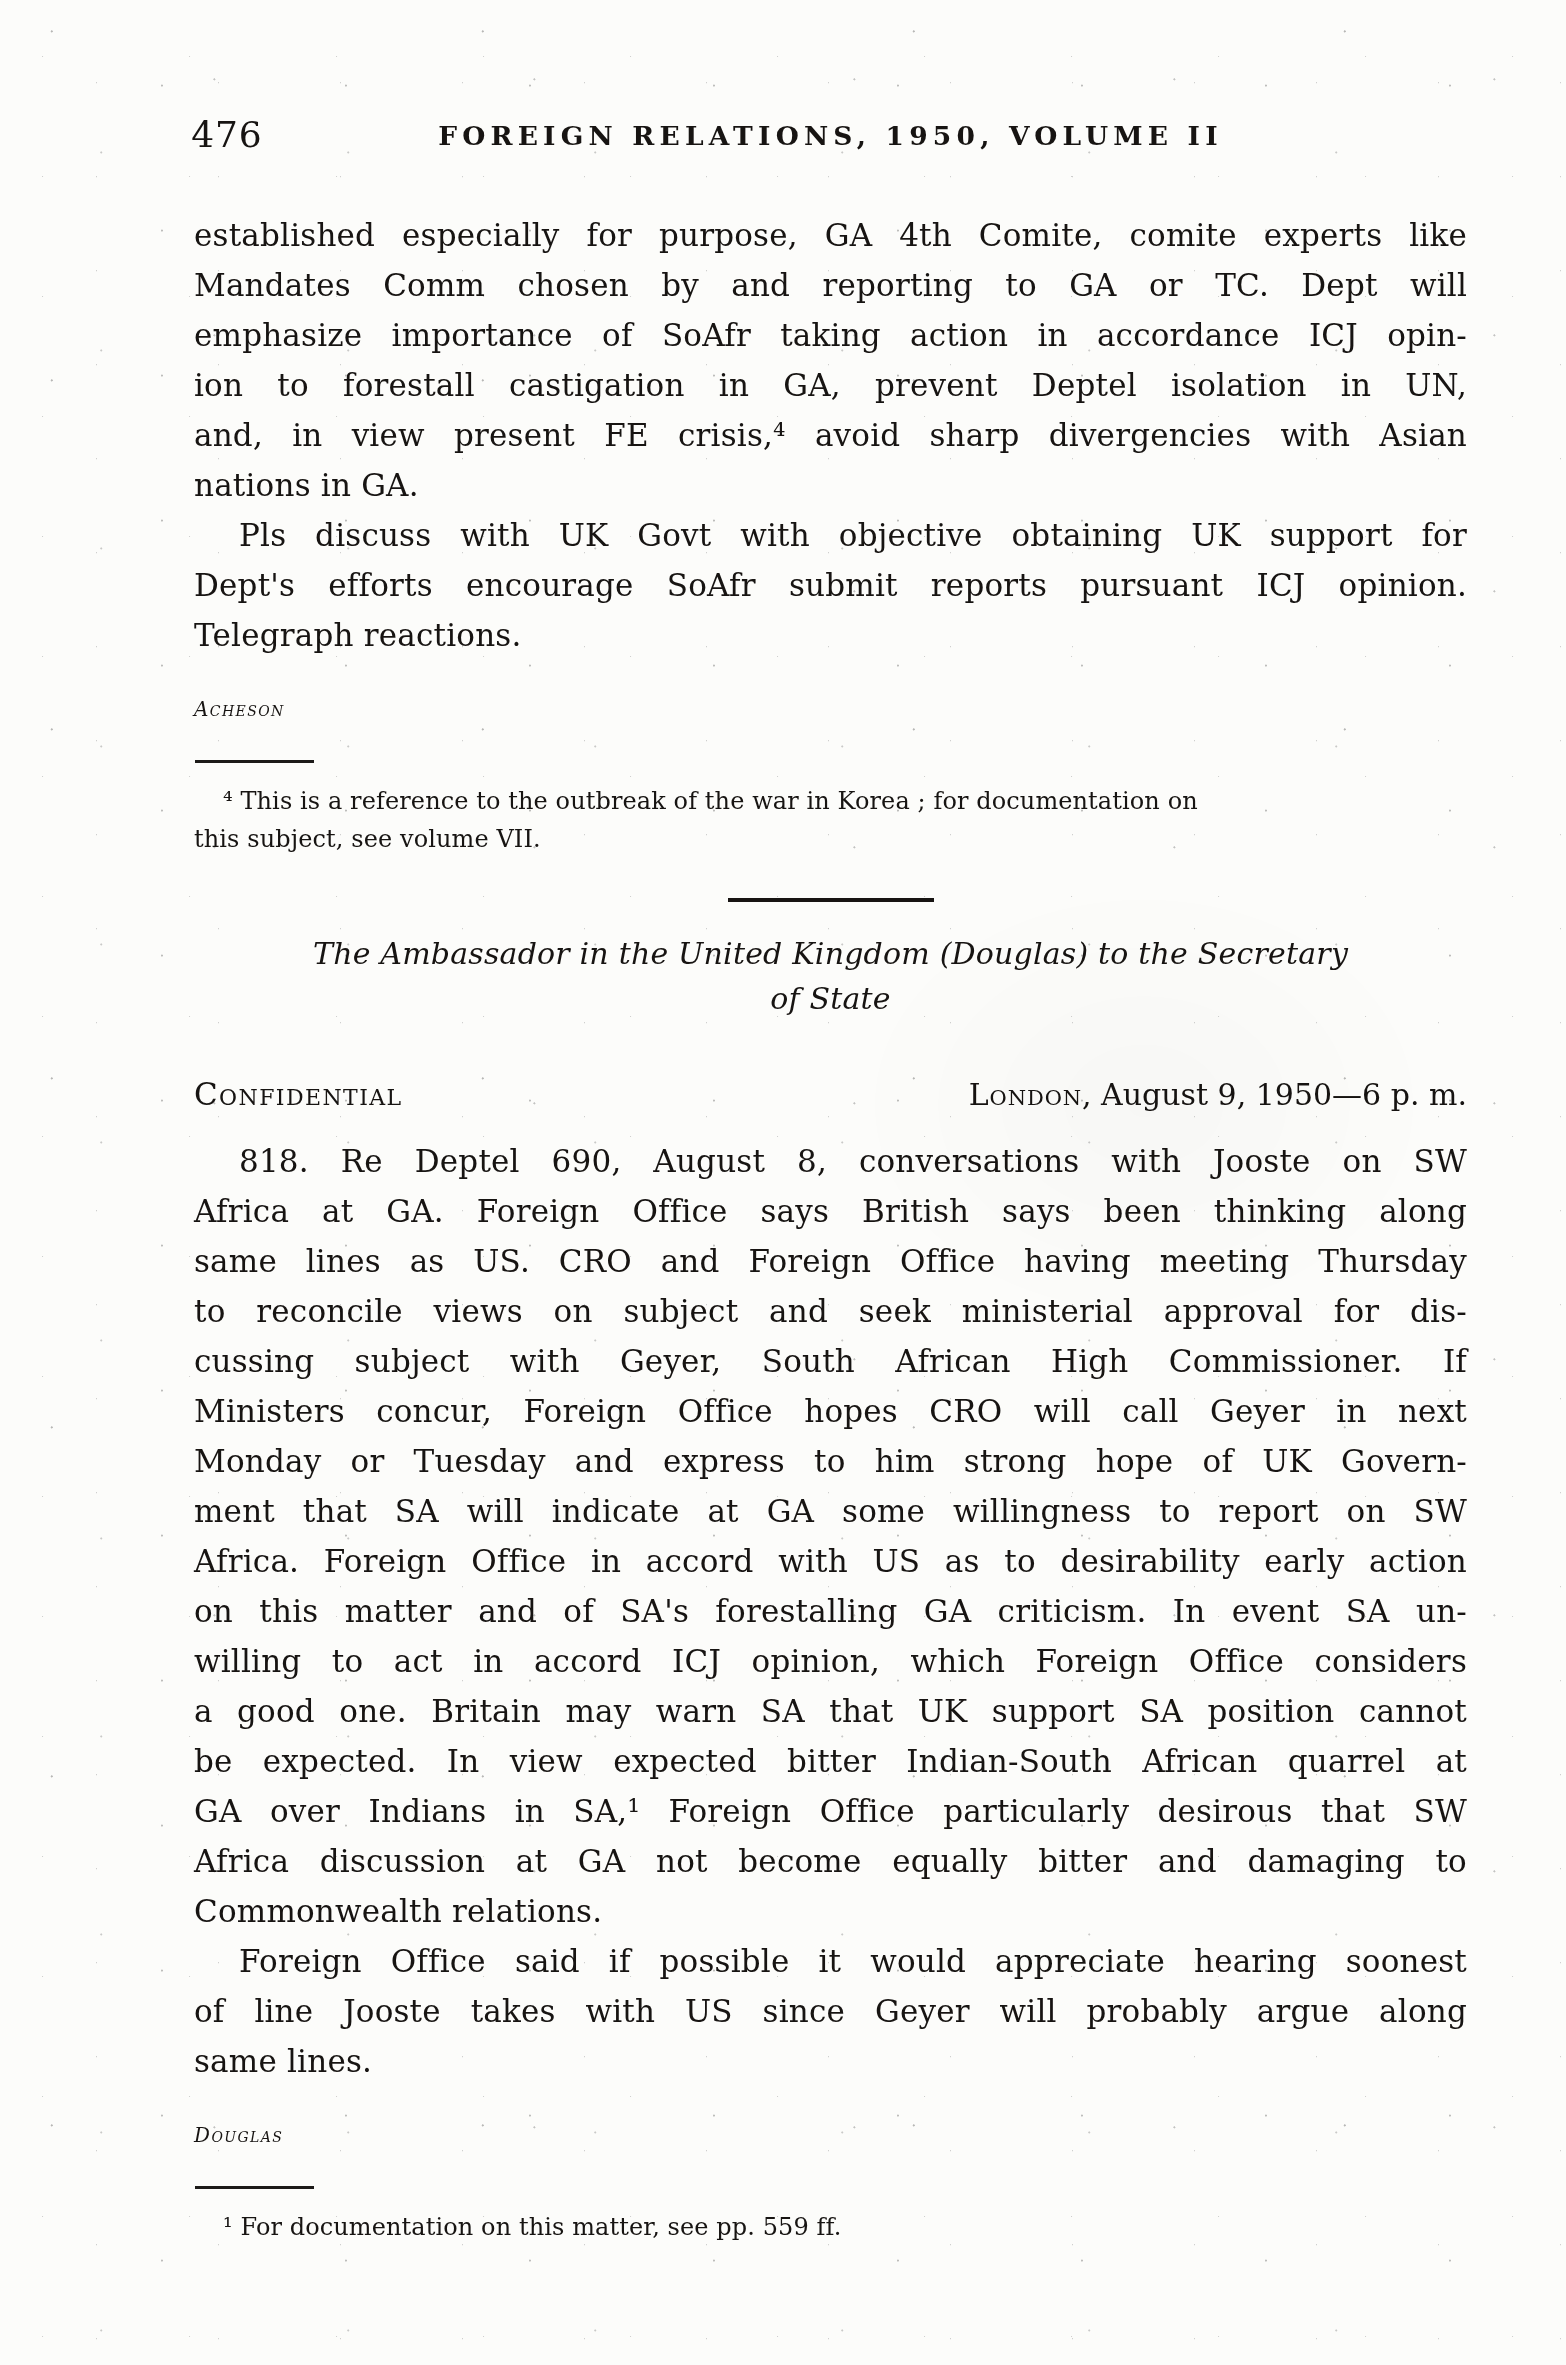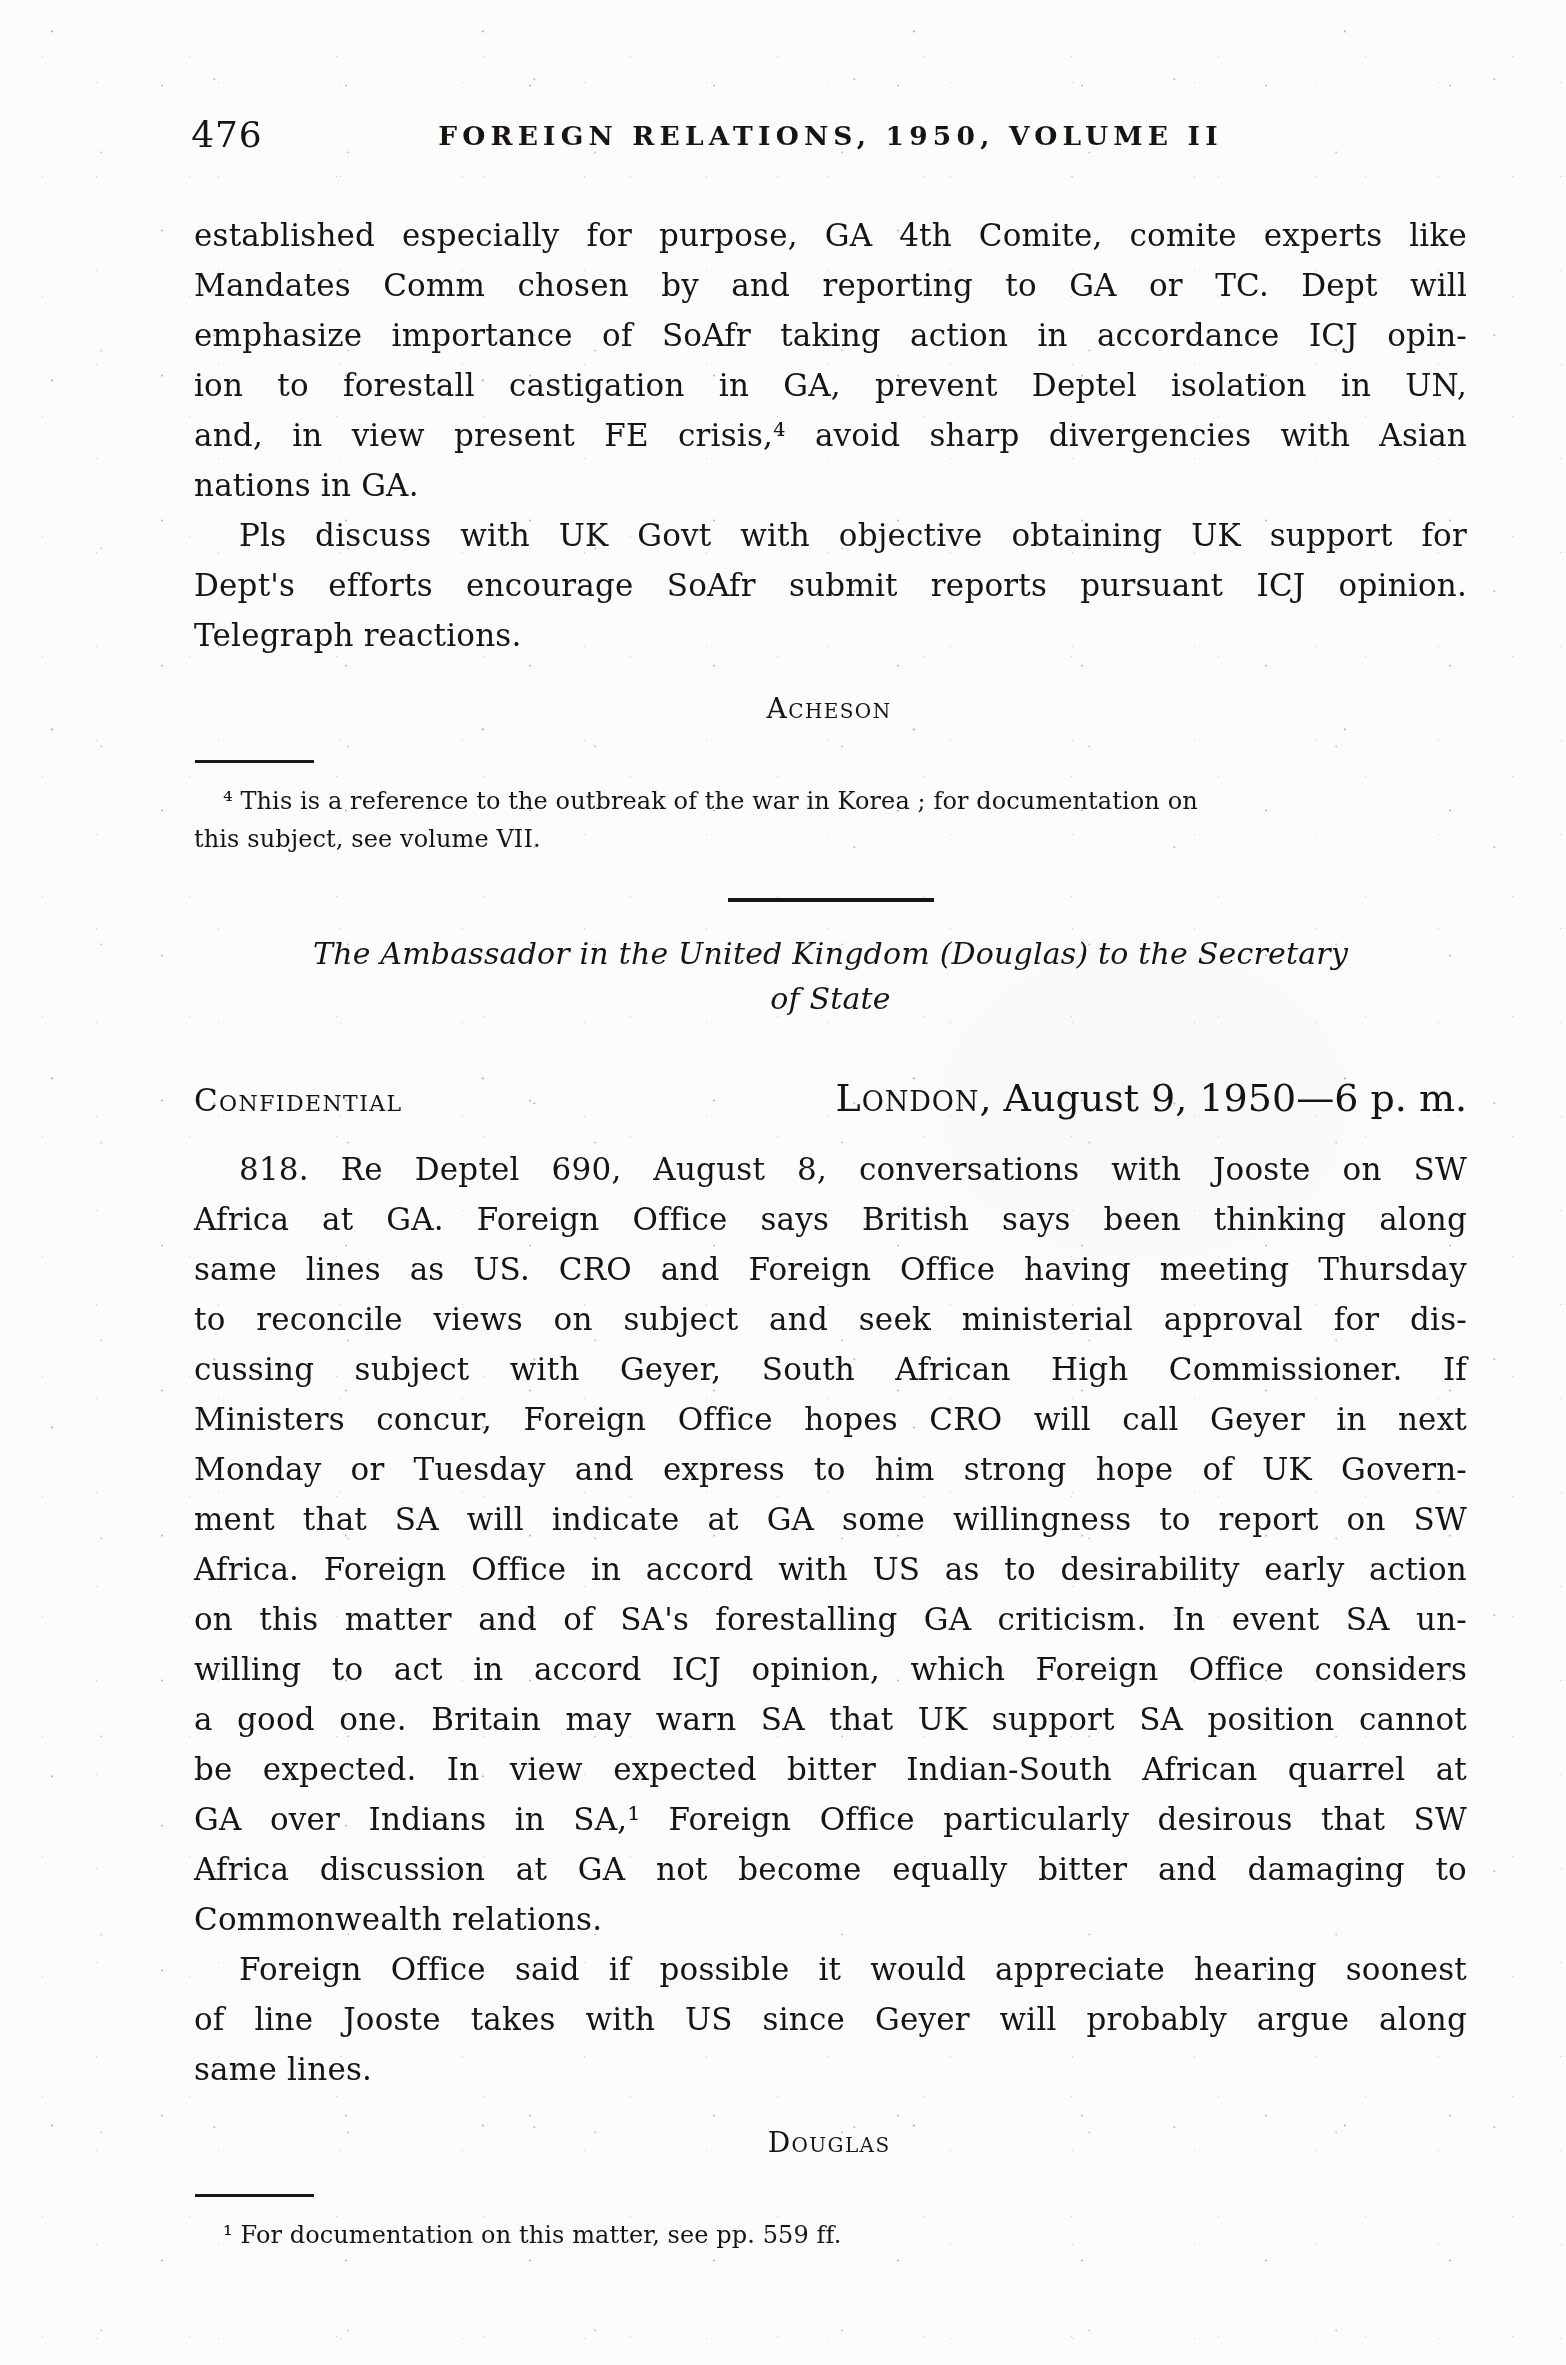--- a/index.html
+++ b/index.html
@@ -39,22 +39,22 @@
   }
 
   .bline {
     font-size:31px; line-height:50px; letter-spacing:0.2px;
     text-align:justify; text-align-last:justify;
   }
   .bline.short { text-align-last:left; }
   .indent { text-indent:45px; }
 
   .signature {
-    font-size:28px; line-height:50px; text-align:center;
-    margin-top:24px; padding-right:2.8px; letter-spacing:1.4px;
+    font-size:20px; line-height:50px; text-align:left;
+    margin-top:24px; padding-right:2.8px; letter-spacing:1.4px;font-style:italic;
   }
   .sc { font-variant:small-caps; }
 
   .fn-rule { width:119px; height:3.3px; background:#1c1a18; margin:25.5px 0 19px 0.9px; }
   .footnote { font-size:24px; line-height:38px; letter-spacing:0.1px; }
   .fn-line { text-align:left; }
   .fn-line.indent { text-indent:29px; }
 
   .section-divider { width:206px; height:3.8px; background:#171412; margin:40px auto 0 auto; }
 
@@ -63,21 +63,21 @@
   .doc-title {
     margin:29px 0 12px 0; font-weight:normal; font-style:italic;
     font-size:30px; line-height:45px; text-align:center; letter-spacing:0.2px;
   }
 
   .class-date-row {
     display:flex; justify-content:space-between; align-items:baseline;
     margin-top:55px;
   }
   .classification { font-size:31px; letter-spacing:1.4px; }
-  .dateline { font-size:38px; }
+  .dateline { font-size:30px; }
   .dateline .sc { letter-spacing:0.9px; }
 
   .para.second { margin-top:0; }
   .body-start { margin-top:24.6px; }
 </style>
 </head>
 <body>
 
 <div class="page">
   <div class="scan-noise"></div>

